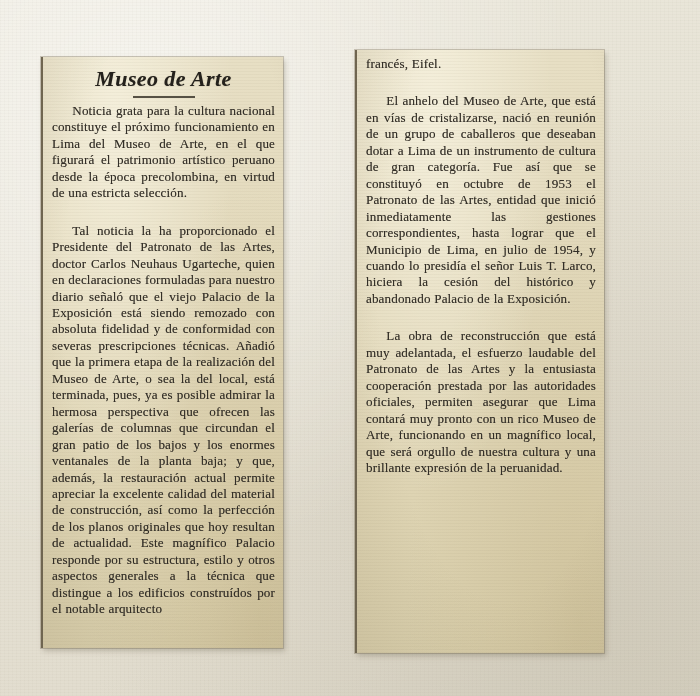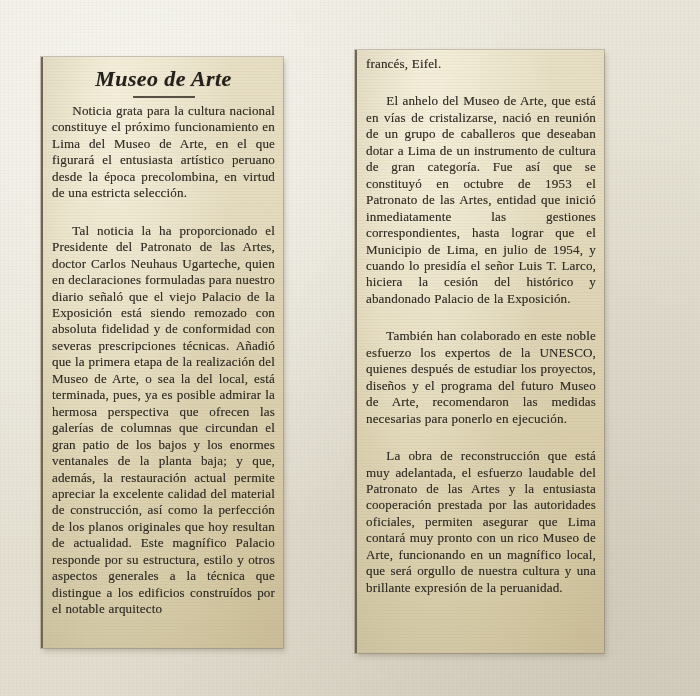--- a/index.html
+++ b/index.html
@@ -111,28 +111,27 @@
 </head>
 <body>
 
 <div id="board"></div>
 
 <div class="clipping" id="clip-left">
   <div class="inner">
     <div class="headline">Museo de Arte</div>
     <div class="rule"></div>
     <div class="body-text">
-      <p>Noticia grata para la cultura nacional constituye el próximo funcionamiento en Lima del Museo de Arte, en el que figurará el entusiasta artístico peruano desde la época precolombina, en virtud de una estricta selección.</p>
+      <p>Noticia grata para la cultura nacional constituye el próximo funcionamiento en Lima del Museo de Arte, en el que figurará el patrimonio artístico peruano desde la época precolombina, en virtud de una estricta selección.</p>
       <p>Tal noticia la ha proporcionado el Presidente del Patronato de las Artes, doctor Carlos Neuhaus Ugarteche, quien en declaraciones formuladas para nuestro diario señaló que el viejo Palacio de la Exposición está siendo remozado con absoluta fidelidad y de conformidad con severas prescripciones técnicas. Añadió que la primera etapa de la realización del Museo de Arte, o sea la del local, está terminada, pues, ya es posible admirar la hermosa perspectiva que ofrecen las galerías de columnas que circundan el gran patio de los bajos y los enormes ventanales de la planta baja; y que, además, la restauración actual permite apreciar la excelente calidad del material de construcción, así como la perfección de los planos originales que hoy resultan de actualidad. Este magnífico Palacio responde por su estructura, estilo y otros aspectos generales a la técnica que distingue a los edificios construídos por el notable arquitecto</p>
     </div>
   </div>
 </div>
 
 <div class="clipping" id="clip-right">
   <div class="inner">
     <div class="body-text">
       <p class="cont">francés, Eifel.</p>
       <p class="tight">El anhelo del Museo de Arte, que está en vías de cristalizarse, nació en reunión de un grupo de caballeros que deseaban dotar a Lima de un instrumento de cultura de gran categoría. Fue así que se constituyó en octubre de 1953 el Patronato de las Artes, entidad que inició inmediatamente las gestiones correspondientes, hasta lograr que el Municipio de Lima, en julio de 1954, y cuando lo presidía el señor Luis T. Larco, hiciera la cesión del histórico y abandonado Palacio de la Exposición.</p>
-      <p>También han colaborado en este noble esfuerzo los expertos de la UNESCO, quienes después de estudiar los proyectos, diseños y el programa del futuro Museo de Arte, recomendaron las medidas necesarias para ponerlo en ejecución.</p>
       <p>La obra de reconstrucción que está muy adelantada, el esfuerzo laudable del Patronato de las Artes y la entusiasta cooperación prestada por las autoridades oficiales, permiten asegurar que Lima contará muy pronto con un rico Museo de Arte, funcionando en un magnífico local, que será orgullo de nuestra cultura y una brillante expresión de la peruanidad.</p>
     </div>
   </div>
 </div>
 
 </body></html>

